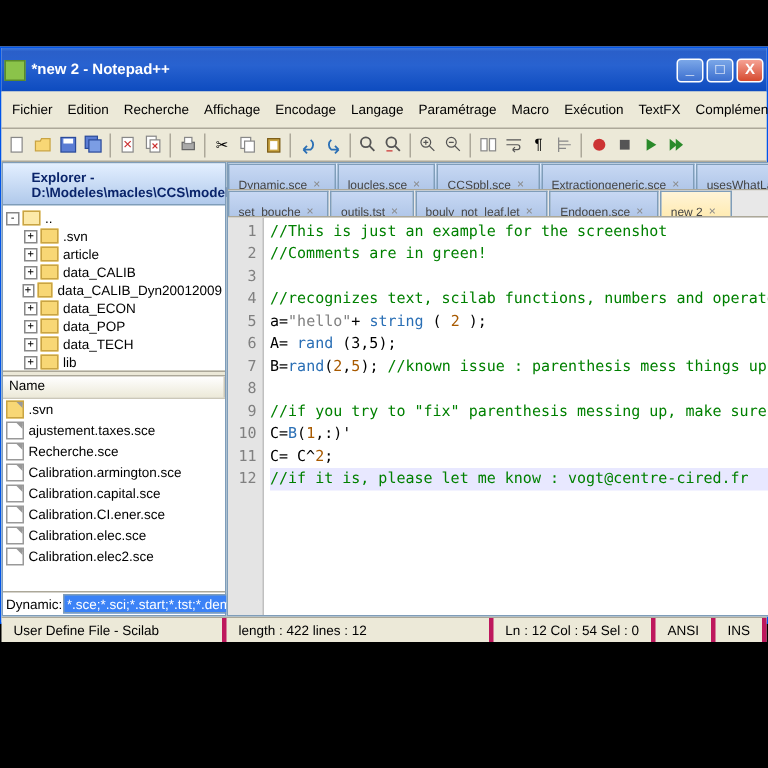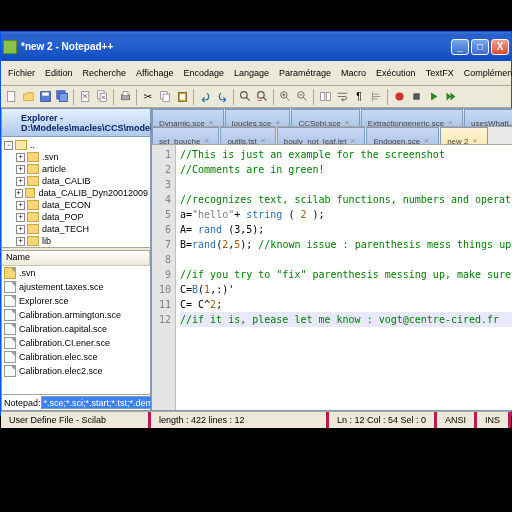--- a/index.html
+++ b/index.html
@@ -296,21 +296,21 @@
             <div class="li">
               <span class="fi fold"></span>
               <span>.svn</span>
             </div>
             <div class="li">
               <span class="fi"></span>
               <span>ajustement.taxes.sce</span>
             </div>
             <div class="li">
               <span class="fi"></span>
-              <span>Explorer.sce</span>
+              <span>Recherche.sce</span>
             </div>
             <div class="li">
               <span class="fi"></span>
               <span>Calibration.armington.sce</span>
             </div>
             <div class="li">
               <span class="fi"></span>
               <span>Calibration.capital.sce</span>
             </div>
             <div class="li">
@@ -321,21 +321,21 @@
               <span class="fi"></span>
               <span>Calibration.elec.sce</span>
             </div>
             <div class="li">
               <span class="fi"></span>
               <span>Calibration.elec2.sce</span>
             </div>
           </div>
       </div>
       <div class="filter">
-        <span>Notepad:</span>
+        <span>Dynamic:</span>
         <input value="*.sce;*.sci;*.start;*.tst;*.dem" style="">
       </div>
     </div>
 
     <div class="vsplit"></div>
 
     <div class="editor">
       <div class="tabrow top" id="tabs-top">
           <div class="tab">
             <span>Dynamic.sce</span>

